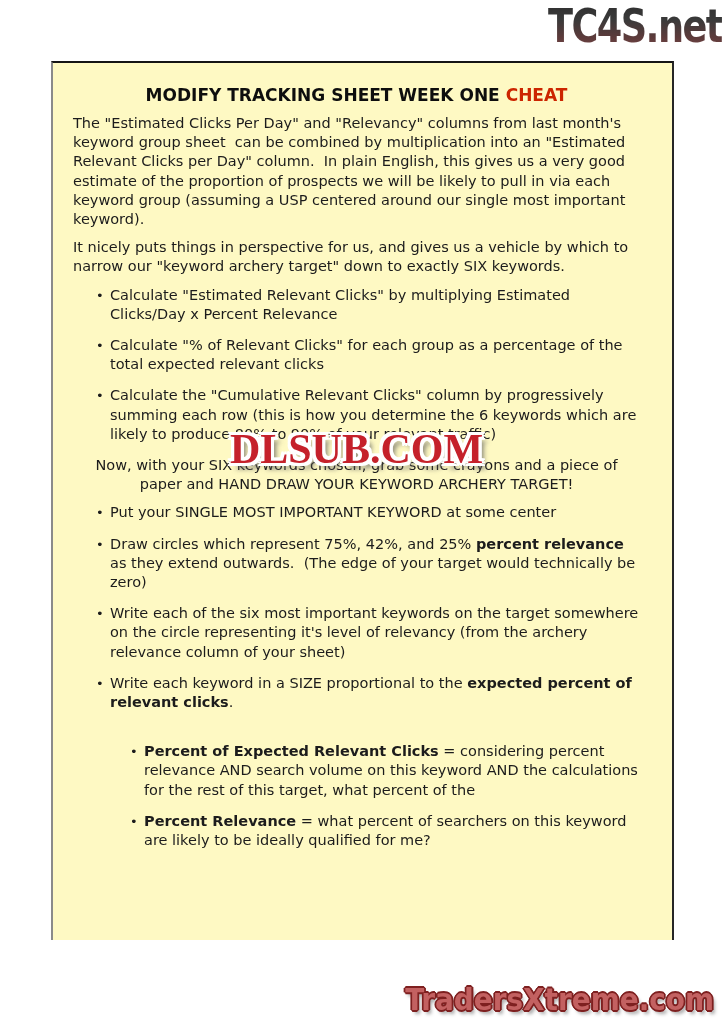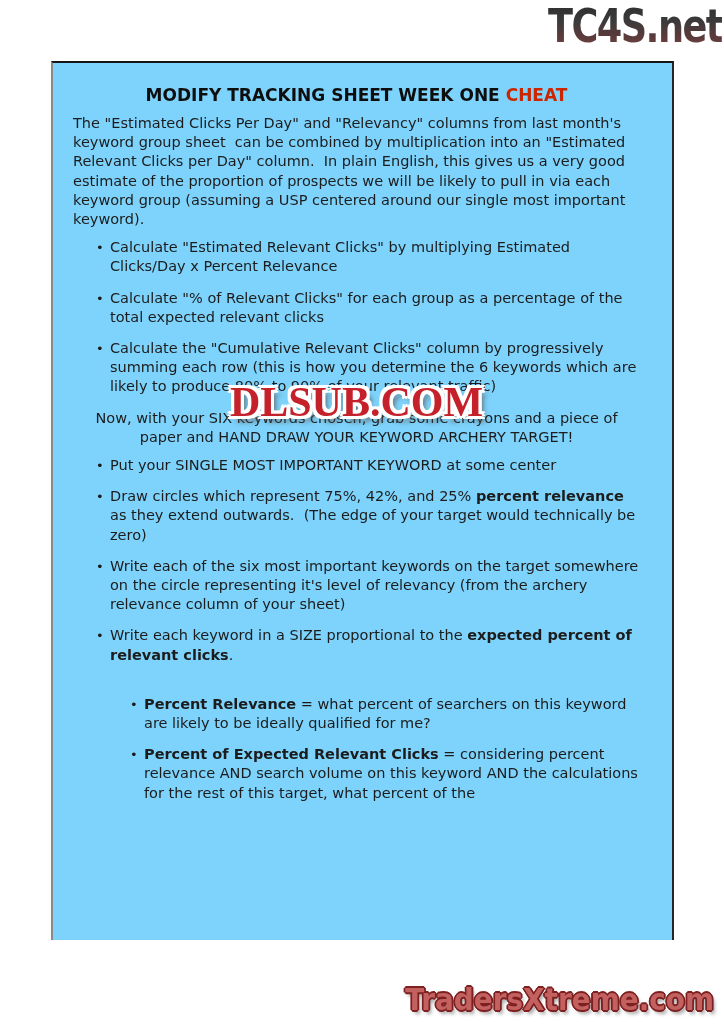--- a/index.html
+++ b/index.html
@@ -32,21 +32,21 @@
   .sheet {
     position: absolute;
     left: 51px; top: 61px;
     width: 623px; height: 879px;
     border-top: 2px solid #151515;
     border-left: 2px solid #8a8a8a;
     border-right: 2px solid #262626;
     border-bottom: none;
     padding: 22px 32px 0 20px;
     overflow: hidden;
-    background: #7dd3fc;
+    background: #fef9c3;
   }
 
   .title {
     text-align: center;
     font-size: 17px;
     font-weight: bold;
     color: #0e0e0e;
     margin-bottom: 3px;
     white-space: nowrap;
   }
@@ -116,36 +116,37 @@
 <body>
 
 <div class="site-logo">TC4S.net</div>
 
 <div class="sheet">
 
   <h1 class="title"><span>MODIFY TRACKING SHEET WEEK ONE </span><span class="accent">CHEAT</span></h1>
 
   <p>The "Estimated Clicks Per Day" and "Relevancy" columns from last month's keyword group sheet  can be combined by multiplication into an "Estimated Relevant Clicks per Day" column.  In plain English, this gives us a very good estimate of the proportion of prospects we will be likely to pull in via each keyword group (assuming a USP centered around our single most important keyword).</p>
 
+  <p>It nicely puts things in perspective for us, and gives us a vehicle by which to narrow our "keyword archery target" down to exactly SIX keywords.</p>
 
   <ul>
     <li>Calculate "Estimated Relevant Clicks" by multiplying Estimated Clicks/Day x Percent Relevance</li>
     <li>Calculate "% of Relevant Clicks" for each group as a percentage of the total expected relevant clicks</li>
     <li>Calculate the "Cumulative Relevant Clicks" column by progressively summing each row (this is how you determine the 6 keywords which are likely to produce 80% to 90% of your relevant traffic)</li>
   </ul>
 
   <p class="p-draw"><span>Now, with your SIX keywords chosen, grab some crayons and a piece of paper and HAND DRAW YOUR KEYWORD ARCHERY TARGET!</span><span class="watermark">DLSUB.COM</span></p>
 
   <ul>
     <li>Put your SINGLE MOST IMPORTANT KEYWORD at some center</li>
     <li><span>Draw circles which represent 75%, 42%, and 25% </span><span class="b">percent relevance</span><span> as they extend outwards.  (The edge of your target would technically be zero)</span></li>
     <li>Write each of the six most important keywords on the target somewhere on the circle representing it's level of relevancy (from the archery relevance column of your sheet)</li>
     <li><span>Write each keyword in a SIZE proportional to the </span><span class="b">expected percent of relevant clicks</span><span>.</span></li>
   </ul>
 
   <ul class="nested">
+    <li><span class="b">Percent of Expected Relevant Clicks</span><span> = considering percent relevance AND search volume on this keyword AND the calculations for the rest of this target, what percent of the</span></li>
     <li><span class="b">Percent Relevance</span><span> = what percent of searchers on this keyword are likely to be ideally qualified for me?</span></li>
-    <li><span class="b">Percent of Expected Relevant Clicks</span><span> = considering percent relevance AND search volume on this keyword AND the calculations for the rest of this target, what percent of the</span></li>
   </ul>
 
 </div>
 
 <div class="footer-logo">TradersXtreme.com</div>
 
 </body></html>

